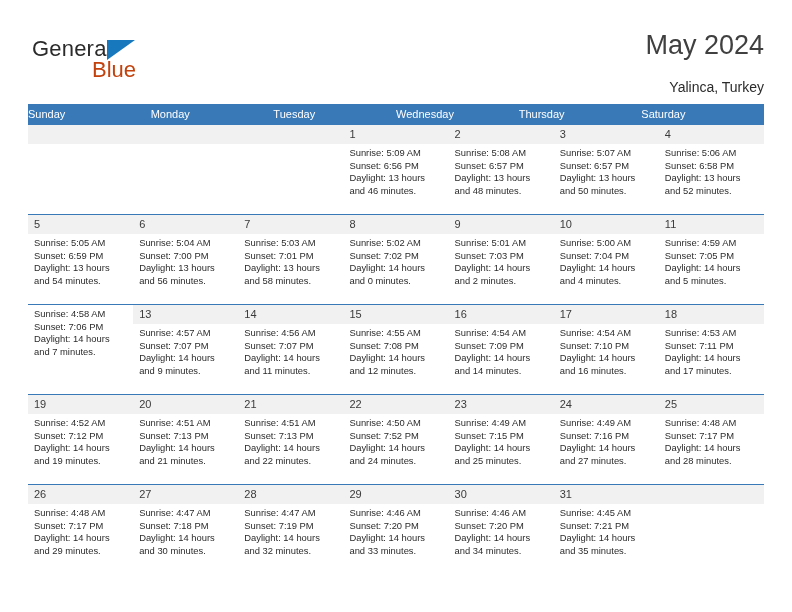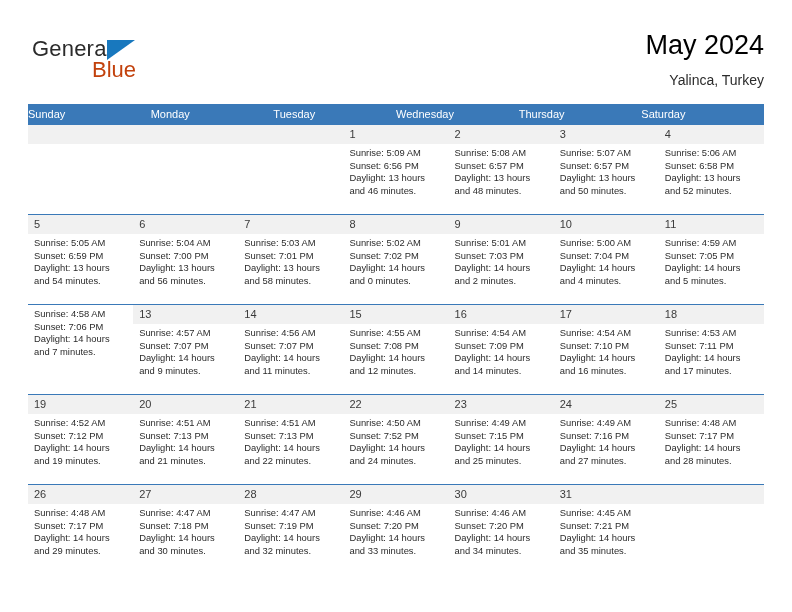--- a/index.html
+++ b/index.html
@@ -64,29 +64,29 @@
   }
 
   .title-wrap {
     position: absolute;
     right: 0px;
     top: 0px;
     text-align: right;
   }
   .cal-title {
     font-size: 27px;
-    color: #000000;
+    color: #404040;
     line-height: 34px;
     white-space: nowrap;
   }
   .cal-sub {
     font-size: 14px;
     color: #2b2b2b;
     line-height: 22px;
-    margin-top: 7px;
+    margin-top: 14px;
     white-space: nowrap;
   }
 
   
   .calendar {
     position: absolute;
     left: 28px;
     top: 104px;
     width: 736px;
   }

